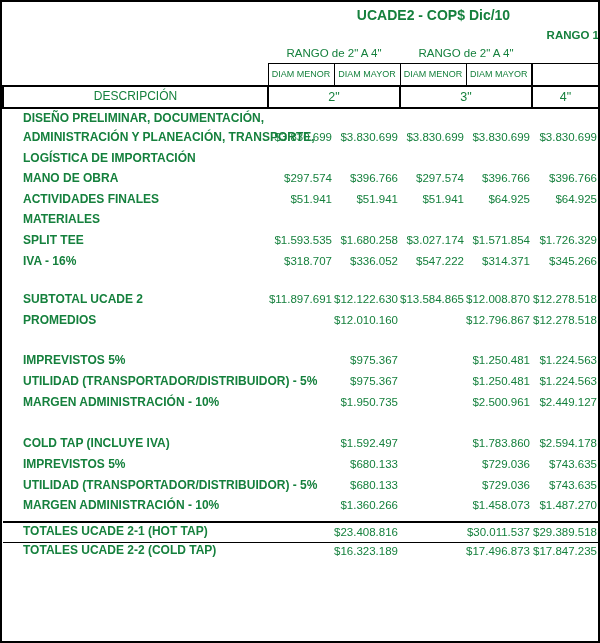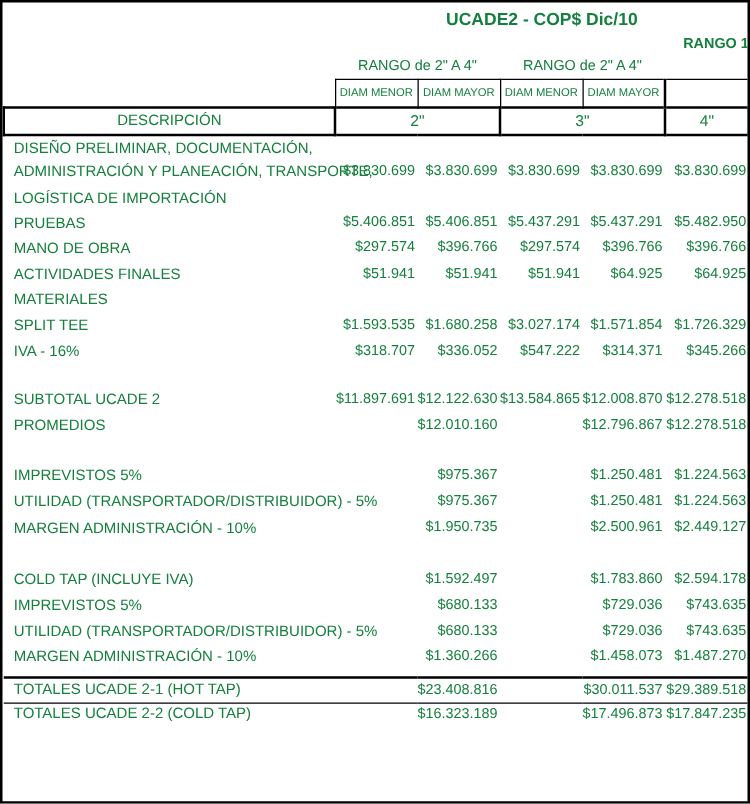--- a/index.html
+++ b/index.html
@@ -10,21 +10,21 @@
   }
   table.grid{border-collapse:collapse;table-layout:fixed;width:596px;}
   td{padding:0;white-space:nowrap;vertical-align:middle;line-height:1.15;overflow:visible;}
   .title-cell{font-weight:bold;font-size:14px;text-align:center;}
   .sub-cell{font-weight:bold;font-size:11.5px;text-align:right;}
   .range-cell{font-size:11.5px;text-align:center;}
   .diam{border:1px solid #000;font-size:9px;text-align:center;}
   .diam-empty{border:1px solid #000;border-left:2px solid #000;}
   .hdr{border:2px solid #000;font-size:12.5px;text-align:center;}
   .hdr-desc{font-size:12px;}
-  .lbl{font-size:12px;text-align:left;padding-left:8px;}
+  .lbl{font-size:12px;text-align:left;padding-left:20px;font-weight:bold;}
   .val{font-size:11.5px;text-align:right;padding-right:2px;}
   .tot-top td{border-top:2px solid #000;}
   .tot-mid td{border-top:1px solid #000;}
   .spacer td{font-size:2px;}
 </style>
 </head>
 <body>
 
 <div class="sheet">
 <table class="grid">
@@ -91,28 +91,20 @@
 
   <tr style="height:21px">
     <td class="lbl">LOGÍSTICA DE IMPORTACIÓN</td>
     <td class="val"></td>
     <td class="val"></td>
     <td class="val"></td>
     <td class="val"></td>
     <td class="val"></td>
   </tr>
 
-  <tr style="height:20px">
-    <td class="lbl">PRUEBAS</td>
-    <td class="val">$5.406.851</td>
-    <td class="val">$5.406.851</td>
-    <td class="val">$5.437.291</td>
-    <td class="val">$5.437.291</td>
-    <td class="val">$5.482.950</td>
-  </tr>
 
   <tr style="height:20px">
     <td class="lbl">MANO DE OBRA</td>
     <td class="val">$297.574</td>
     <td class="val">$396.766</td>
     <td class="val">$297.574</td>
     <td class="val">$396.766</td>
     <td class="val">$396.766</td>
   </tr>
 

